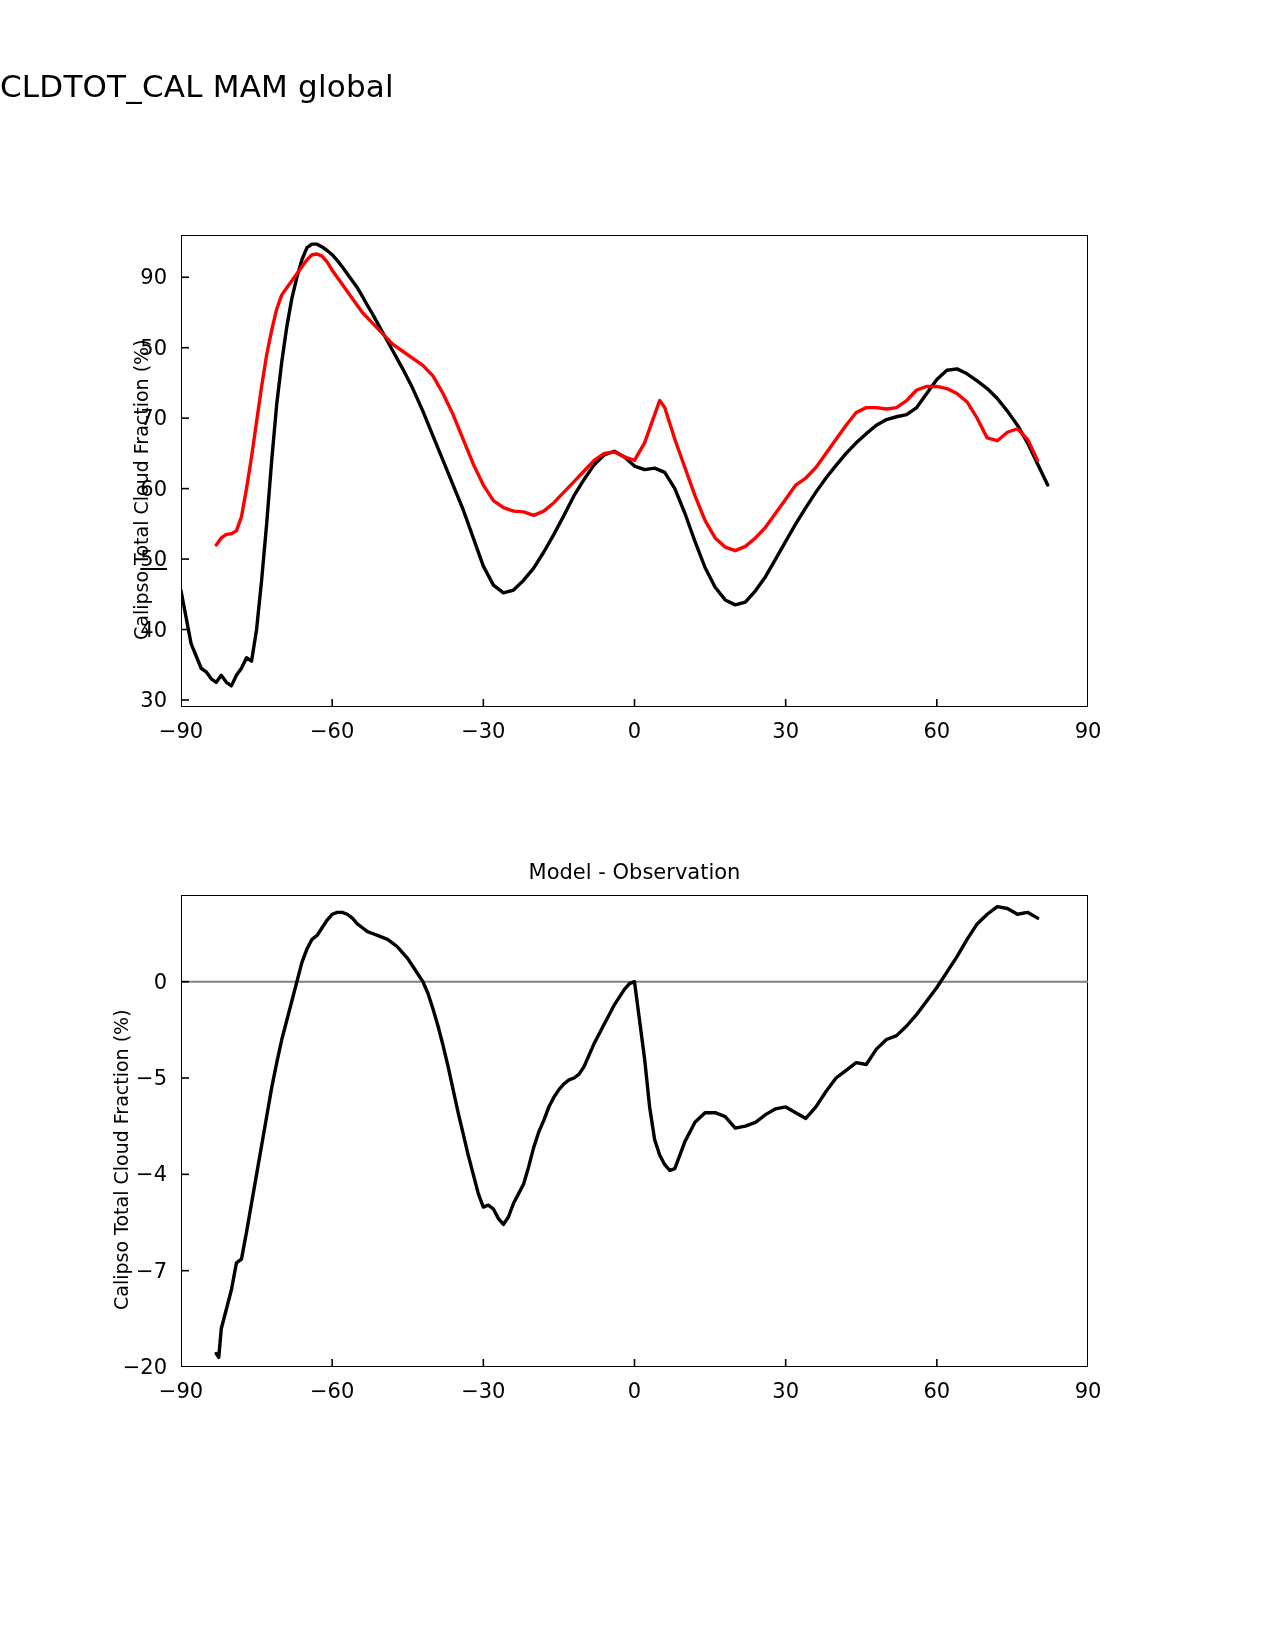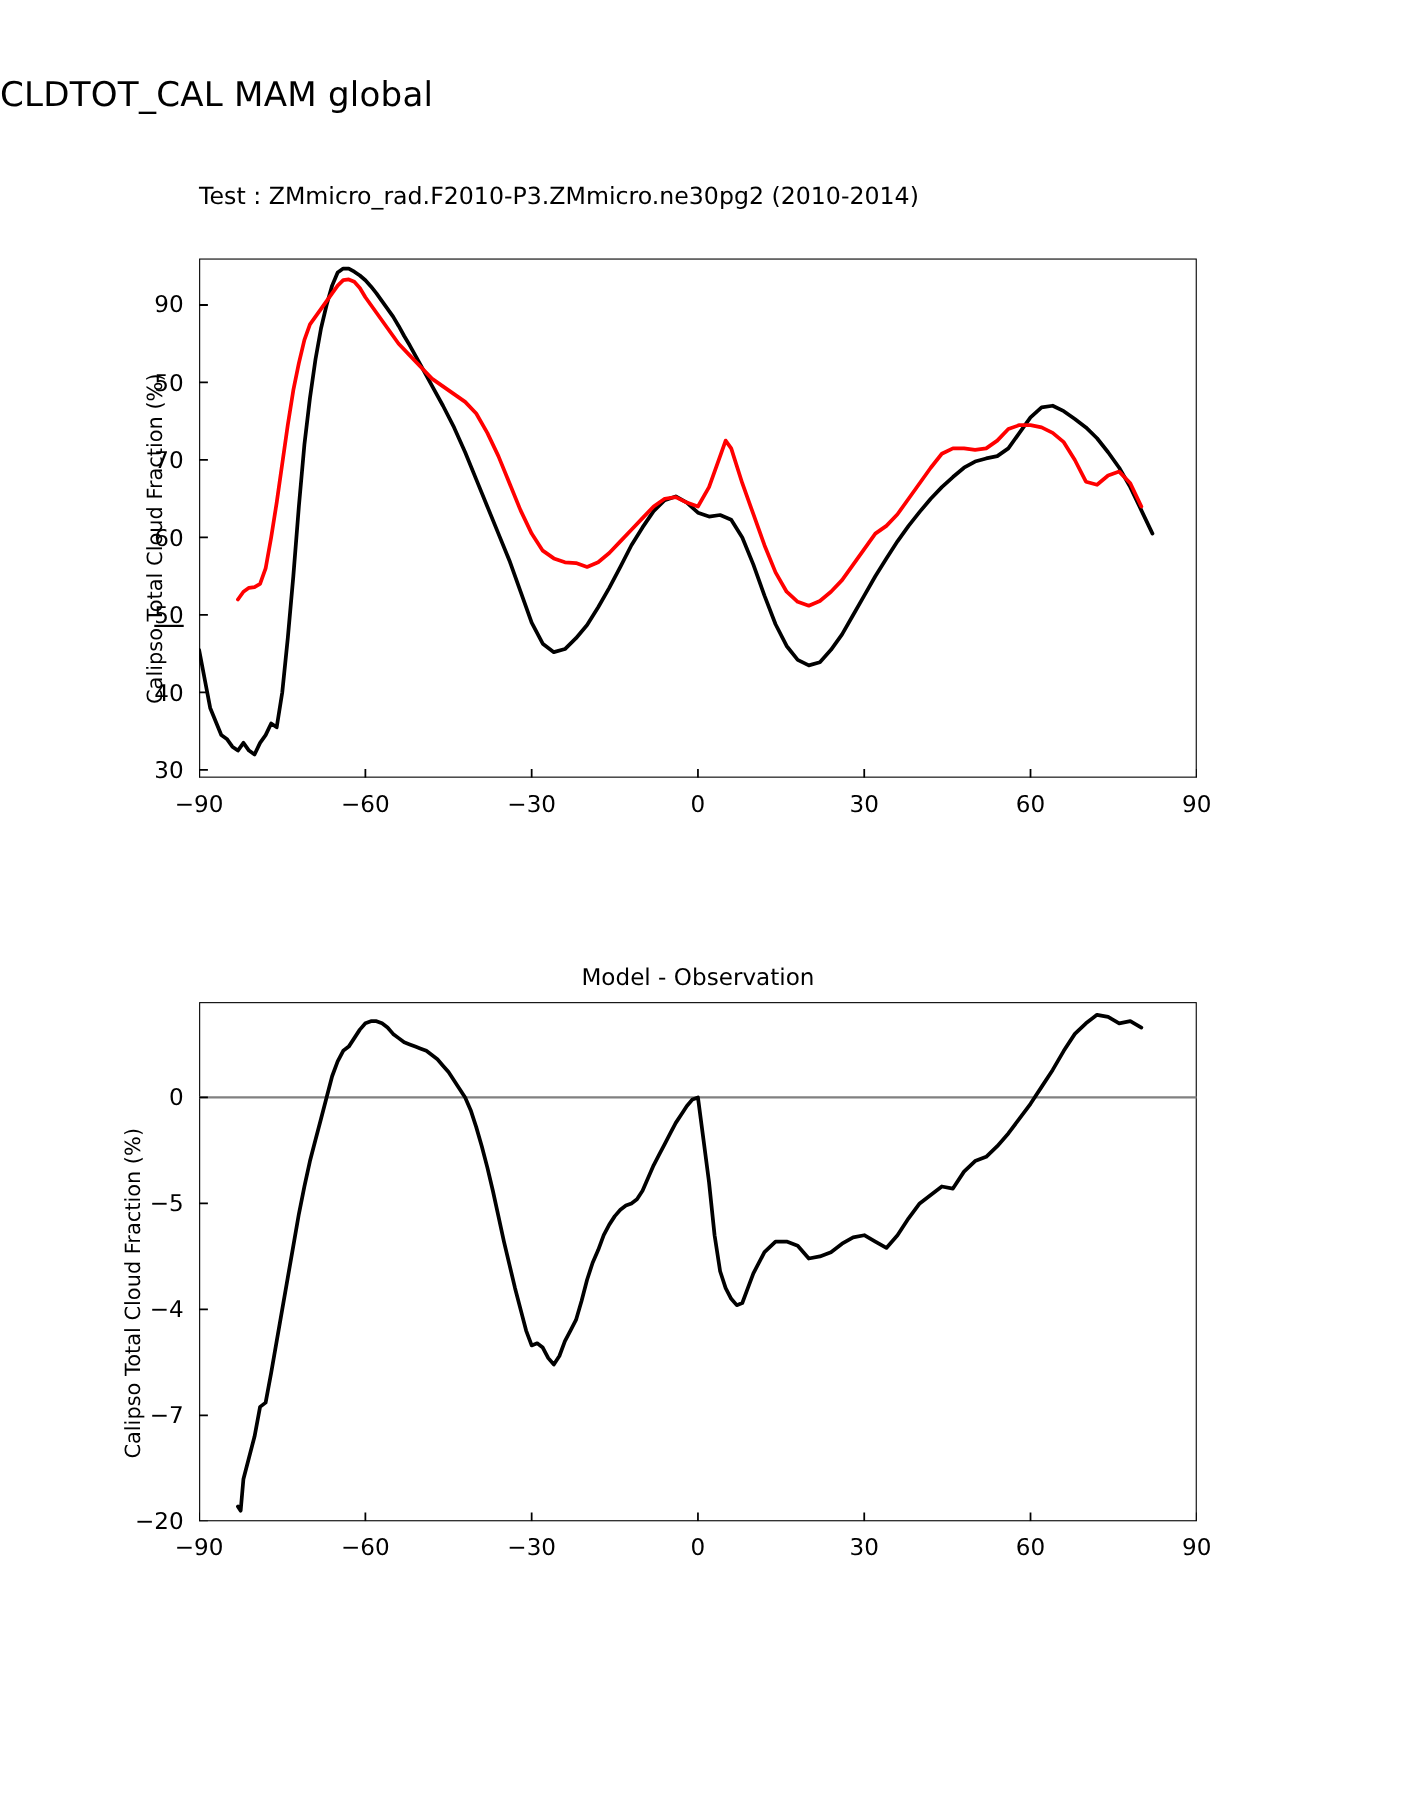--- a/index.html
+++ b/index.html
@@ -76,33 +76,32 @@
     font-size: 21px;
   }
   svg { display: block; }
 
   
   #panel-top { left: 0; top: 0; width: 1275px; height: 780px; }
   #frame-top { left: 181px; top: 235px; width: 907px; height: 472px; }
   #svg-top { position: absolute; left: 181px; top: 235px; }
 
   
-  #panel-bottom { left: 0; top: 16px; width: 1275px; height: 1348px; text-decoration: underline; }
+  #panel-bottom { left: 0; top: 0; width: 1275px; height: 1348px; text-decoration: underline; }
   #frame-bottom { left: 181px; top: 895px; width: 907px; height: 472px; }
   #svg-bottom { position: absolute; left: 181px; top: 895px; }
 </style>
 </head>
 <body>
 
 <div class="page">
 
   <div id="main-title">CLDTOT_CAL MAM global</div>
 
   <div class="subtitle-block">
-    <div class="subtitle-test">Test : ZMmicro_rad.F2010-P3.ZMmicro.ne30pg2 (2010-2014)</div>
   </div>
 
   <div class="panel" id="panel-top">
     <div class="plot-frame" id="frame-top"></div>
     <svg id="svg-top" width="907" height="472">
         <path d="M0.00,355.76 L10.08,408.60 L20.16,433.25 L25.19,436.78 L30.23,443.82 L35.27,447.34 L40.31,440.30 L45.35,447.34 L50.39,450.87 L55.43,440.30 L60.47,433.25 L65.51,422.69 L70.54,426.21 L75.58,394.51 L80.62,345.19 L85.66,288.84 L90.70,225.43 L95.74,169.07 L100.78,126.81 L105.82,91.58 L110.86,63.40 L115.89,42.27 L120.93,24.66 L125.97,12.68 L131.01,9.16 L136.05,9.16 L141.09,11.98 L146.13,15.50 L151.17,19.73 L156.21,25.36 L161.24,31.70 L166.28,38.75 L171.32,45.79 L176.36,52.84 L181.40,61.29 L186.44,70.45 L191.48,78.90 L196.52,88.06 L201.56,97.22 L211.63,115.53 L221.71,133.85 L231.79,153.58 L241.87,176.12 L251.94,200.78 L262.02,225.43 L272.10,250.09 L282.18,274.75 L292.26,302.93 L302.33,331.10 L312.41,350.13 L322.49,357.87 L332.57,355.06 L342.64,345.19 L352.72,333.22 L362.80,317.01 L372.88,299.40 L382.96,280.38 L393.03,260.66 L403.11,244.45 L413.19,229.66 L423.27,219.80 L433.34,216.27 L443.42,221.91 L453.50,231.07 L463.58,234.59 L473.66,233.18 L483.73,237.41 L493.81,253.61 L503.89,278.27 L513.97,306.45 L524.04,332.51 L534.12,352.24 L544.20,364.92 L554.28,369.85 L564.36,367.03 L574.43,355.76 L584.51,341.67 L594.59,324.06 L604.67,306.45 L614.74,288.84 L624.82,272.63 L634.90,257.13 L644.98,243.04 L655.06,230.36 L665.13,218.39 L675.21,207.82 L685.29,198.66 L695.37,190.21 L705.44,184.57 L715.52,181.76 L725.60,179.64 L735.68,172.60 L745.76,158.51 L755.83,144.42 L765.91,135.26 L775.99,133.85 L786.07,138.78 L796.14,145.83 L806.22,153.58 L816.30,163.44 L826.38,176.12 L836.46,190.21 L846.53,207.82 L856.61,228.96 L866.69,250.09" fill="none" stroke="#000000" stroke-width="3.4" stroke-linejoin="round" stroke-linecap="round"></path>
         <path d="M35.27,309.97 L40.31,302.93 L45.35,299.40 L50.39,298.70 L55.43,295.88 L60.47,281.79 L65.51,253.61 L70.54,221.91 L75.58,186.69 L80.62,151.46 L85.66,119.76 L90.70,95.10 L95.74,73.97 L100.78,59.88 L105.82,52.84 L110.86,45.79 L115.89,38.75 L120.93,31.70 L125.97,24.66 L131.01,19.73 L136.05,19.02 L141.09,21.13 L146.13,26.77 L151.17,35.22 L161.24,49.31 L171.32,63.40 L181.40,77.49 L191.48,88.06 L201.56,98.63 L211.63,109.19 L221.71,116.24 L231.79,123.28 L241.87,130.33 L251.94,140.90 L262.02,158.51 L272.10,179.64 L282.18,204.30 L292.26,228.96 L302.33,250.09 L312.41,265.59 L322.49,272.63 L332.57,276.16 L342.64,276.86 L352.72,280.38 L362.80,276.16 L372.88,267.70 L382.96,257.13 L393.03,246.57 L403.11,236.00 L413.19,225.43 L423.27,218.39 L433.34,216.98 L443.42,221.91 L453.50,225.43 L463.58,207.82 L473.66,179.64 L478.69,165.55 L483.73,172.60 L493.81,204.30 L503.89,232.48 L513.97,260.66 L524.04,285.31 L534.12,302.93 L544.20,312.08 L554.28,315.61 L564.36,311.38 L574.43,302.93 L584.51,292.36 L594.59,278.27 L604.67,264.18 L614.74,250.09 L624.82,243.04 L634.90,232.48 L644.98,218.39 L655.06,204.30 L665.13,190.21 L675.21,177.53 L685.29,172.60 L695.37,172.60 L705.44,174.01 L715.52,172.60 L725.60,165.55 L735.68,154.99 L745.76,151.46 L755.83,151.46 L765.91,153.58 L775.99,158.51 L786.07,166.96 L796.14,183.16 L806.22,202.89 L816.30,205.71 L826.38,197.25 L836.46,193.73 L846.53,204.30 L856.61,225.43" fill="none" stroke="#ff0000" stroke-width="3.4" stroke-linejoin="round" stroke-linecap="round"></path>
         <line x1="0" y1="472" x2="0" y2="464" stroke="#000" stroke-width="1.6"></line>
         <line x1="151.16666666666666" y1="472" x2="151.16666666666666" y2="464" stroke="#000" stroke-width="1.6"></line>
         <line x1="302.3333333333333" y1="472" x2="302.3333333333333" y2="464" stroke="#000" stroke-width="1.6"></line>

